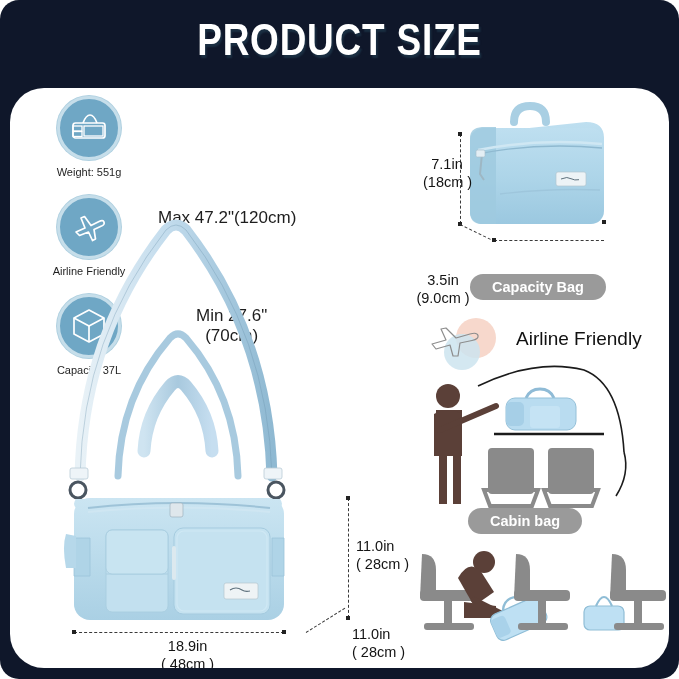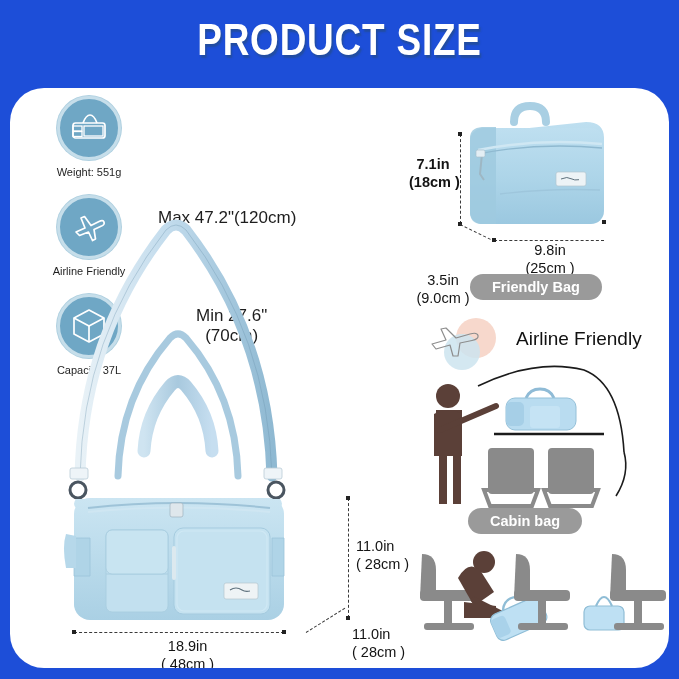--- a/index.html
+++ b/index.html
@@ -4,21 +4,22 @@
 <style>
   * { box-sizing: border-box; margin: 0; padding: 0; }
   html, body {
     width: 679px; height: 679px;
     font-family: "Liberation Sans", sans-serif;
     overflow: hidden;
   }
   #root {
     position: relative;
     width: 679px; height: 679px;
-    background: #1d4ed8;
+    background: #0f172a;
+    border-radius: 19px;
   }
 
   
   .title {
     position: absolute;
     top: 16px; left: 0; right: 0;
     text-align: center;
     font-size: 45px;
     font-weight: 700;
     letter-spacing: 1px;
@@ -261,40 +262,36 @@
 
         <path d="M92 100 Q140 94 192 96" fill="none" stroke="#9ec6dc" stroke-width="1.3"></path>
 
         <rect x="148" y="78" width="30" height="14" rx="2" fill="#edf3f6" stroke="#b3c6d0" stroke-width="0.7"></rect>
         <path d="M153 85 q6 -3 11 0 q2 1.5 7 0.7" fill="none" stroke="#5e717d" stroke-width="1"></path>
       </svg>
 
       <div class="dl-v" style="left:52px; top:40px; height:90px;"></div>
       <div class="dot" style="left:50px; top:38px;"></div>
       <div class="dot" style="left:50px; top:128px;"></div>
-      <div class="dim c" style="left:1px; top:62px; width:48px;font-weight:bold;">
+      <div class="dim c" style="left:15px; top:62px; width:48px;">
         <span>7.1in</span><br>
         <span>(18cm )</span>
       </div>
 
       <div class="dl-d" style="left:52px; top:130px; width:34px; transform:rotate(26deg);"></div>
       <div class="dim c" style="left:4px; top:134px; width:62px;margin-top:44px;">
         <span>3.5in</span><br>
         <span>(9.0cm )</span>
       </div>
 
       <div class="dl-h" style="left:86px; top:146px; width:110px;"></div>
       <div class="dot" style="left:84px; top:144px;"></div>
       <div class="dot" style="left:194px; top:126px;"></div>
-      <div class="dim c" style="left:96px; top:148px; width:92px;">
-        <span>9.8in</span><br>
-        <span>(25cm )</span>
-      </div>
-
-      <div class="pill" style="left:62px; top:180px;">Friendly Bag</div>
+
+      <div class="pill" style="left:62px; top:180px;">Capacity Bag</div>
     </div>
 
     <div class="airline">
 
       <div class="circ-peach"></div>
       <div class="circ-blue"></div>
       <svg width="60" height="40" viewBox="0 0 60 40" style="position:absolute;left:20px;top:12px;">
         <path d="M4 22 L18 18 L13 7 L18 6 L28 16 L42 12 q7 -2 8 1.5 q1 3.5 -6 5 L32 21 L30 34 L25 34 L22 23 L8 27 Z" fill="none" stroke="#8d8d8d" stroke-width="1.2" stroke-linejoin="round"></path>
       </svg>
       <div class="af-title">Airline Friendly</div>

